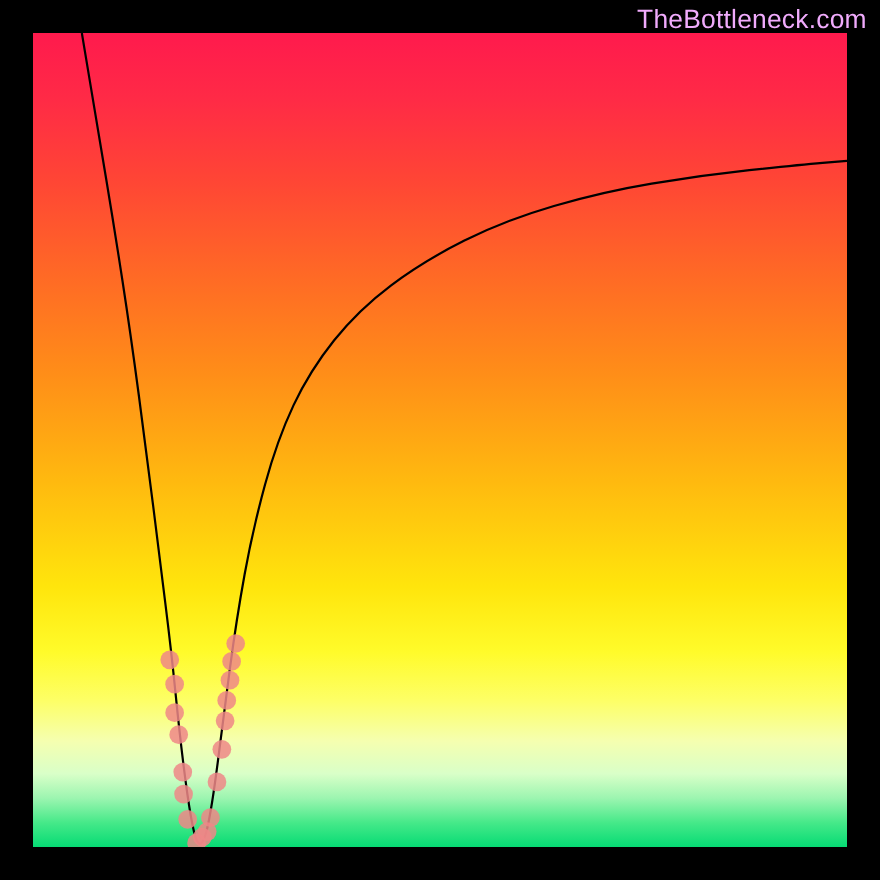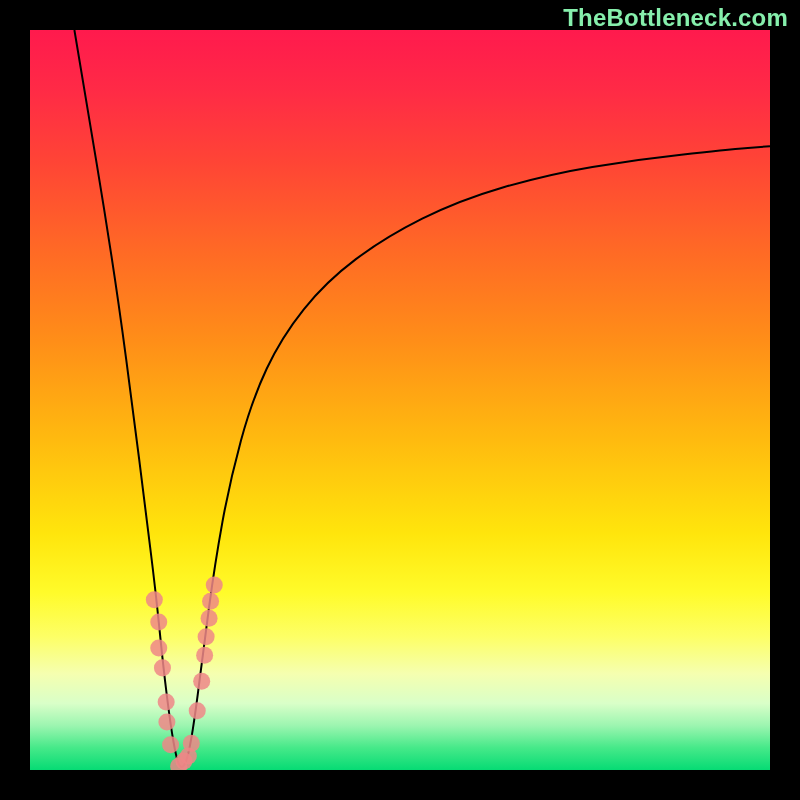--- a/index.html
+++ b/index.html
@@ -9,22 +9,22 @@
     height: 800px;
     background: #000;
     position: relative;
   }
   .watermark {
     position: absolute;
     top: 4px;
     right: 12px;
     font-family: Arial, Helvetica, sans-serif;
     font-size: 24px;
-    font-weight: 700;
-    color: #86efac;
+    font-weight: 400;
+    color: #f0abfc;
     letter-spacing: 0.2px;
   }
   .plot {
     position: absolute;
     left: 30px;
     top: 30px;
     width: 740px;
     height: 740px;
     overflow: hidden;
   }

